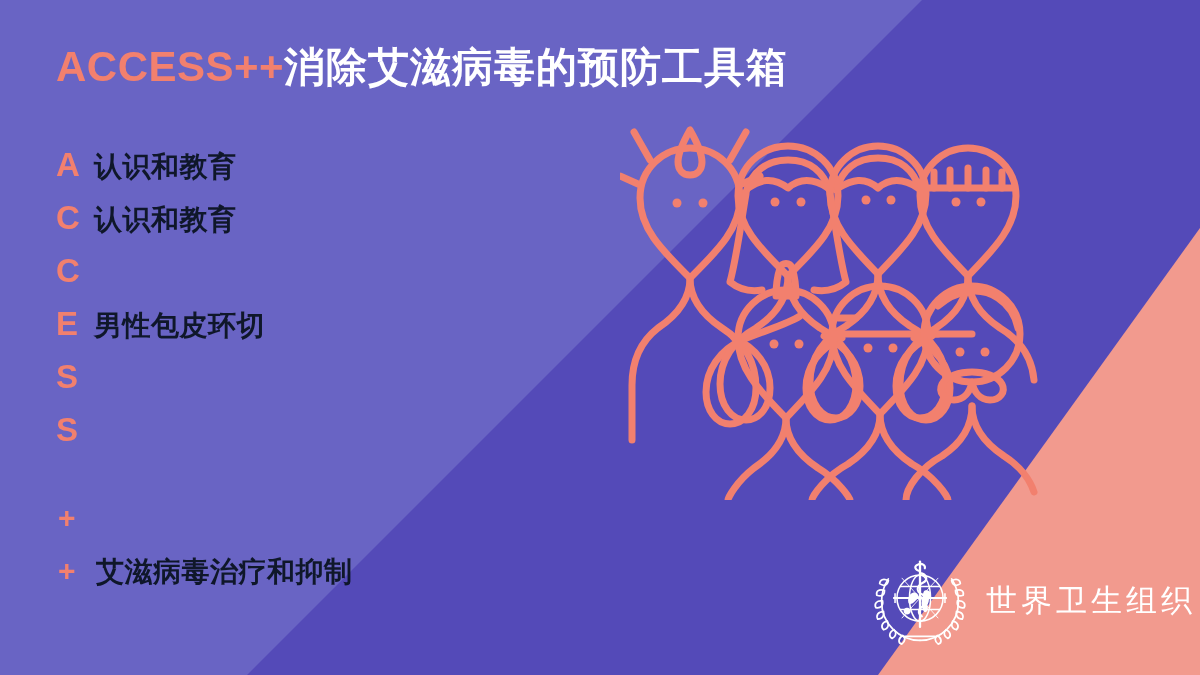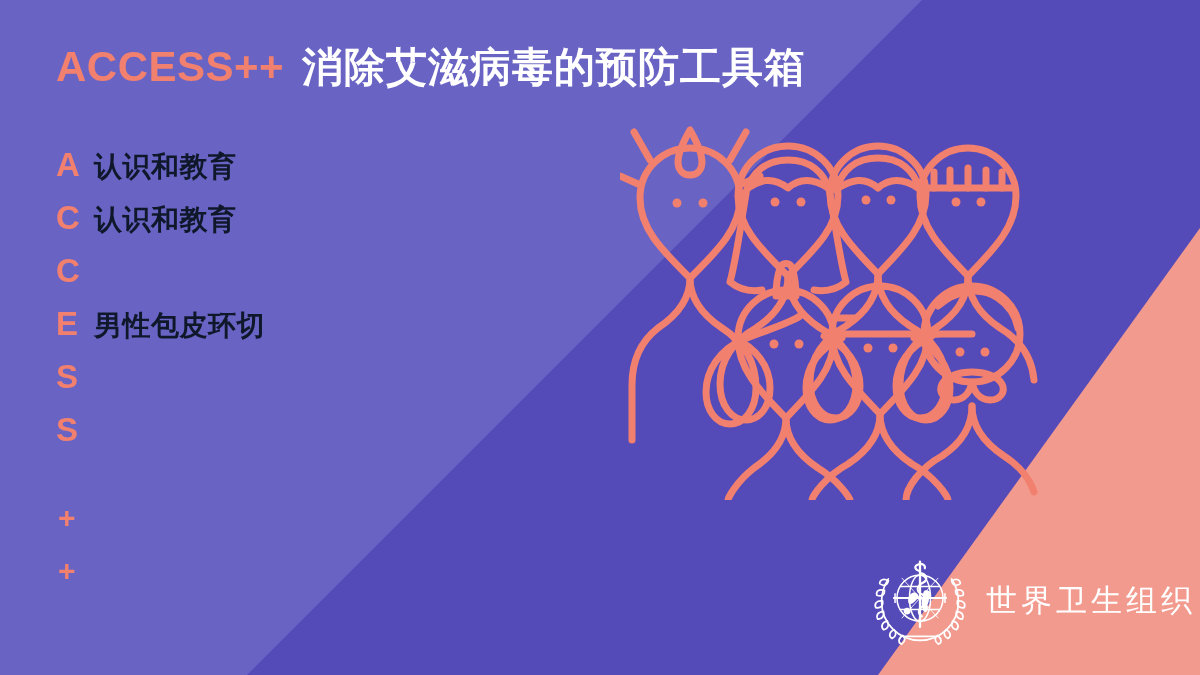--- a/index.html
+++ b/index.html
@@ -31,21 +31,20 @@
     clip-path: polygon(1200px 228px, 1200px 675px, 878px 675px);
   }
 
   
   .header {
     position: absolute;
     left: 56px;
     top: 46px;
     display: flex;
     align-items: baseline;
-    gap: 18px;
     white-space: nowrap;
   }
   .brand {
     font-size: 42px;
     font-weight: 700;
     letter-spacing: 0.5px;
     color: #f2806e;
     line-height: 1;
   }
   .headline {
@@ -159,20 +158,21 @@
     <div class="acr-row">
       <span class="acr-key">S</span>
     </div>
 
     <div class="plus-group">
       <div class="acr-row">
         <span class="acr-key plus">+</span>
       </div>
       <div class="acr-row">
         <span class="acr-key plus">+</span>
+        <span class="acr-text">艾滋病毒治疗和抑制</span>
       </div>
     </div>
 
   </div>
 
   <div class="people">
     <svg viewBox="0 0 420 390" width="420" height="390" fill="none" stroke="#f2806e" stroke-width="7" stroke-linecap="round" stroke-linejoin="round">
 
       <g>
         <path d="M20 88 C20 58 44 38 70 38 C96 38 120 58 120 88 C120 120 96 142 70 168 C44 142 20 120 20 88 Z"></path>

